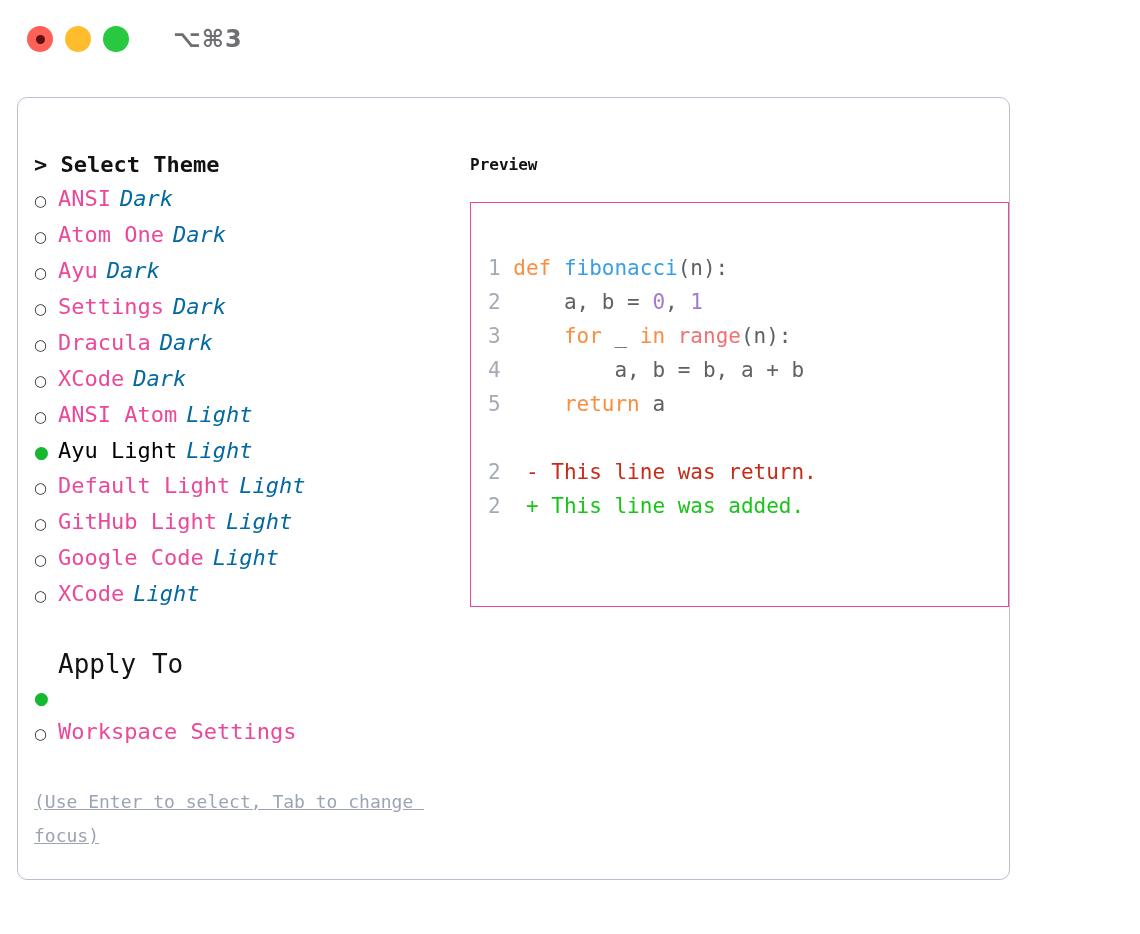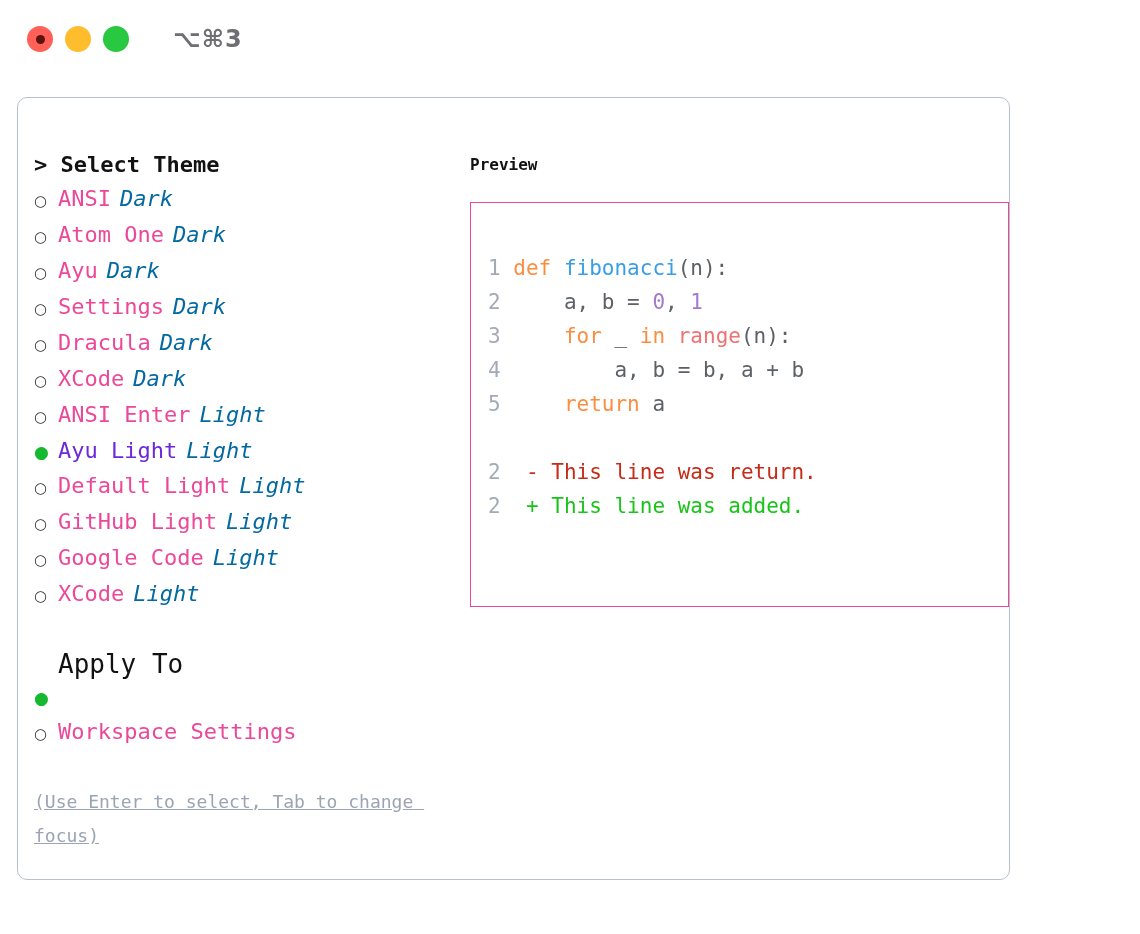--- a/index.html
+++ b/index.html
@@ -117,21 +117,21 @@
     font-size: 15px;
   }
   .opt-marker.sel {
     color: #15b82e;
     font-size: 17px;
   }
   .opt-label {
     color: #ec4899;
   }
   .opt-label.sel {
-    color: #6d28d9;
+    color: #000000;
   }
   .opt-variant {
     color: #0369a1;
     margin-left: 9px;
     font-style: italic;
   }
 
   .group-head {
     font-size: 26px;
     line-height: 34px;
@@ -212,21 +212,21 @@
 
       <div class="left-col">
         <div class="section-title">&gt; Select Theme</div>
         <div id="theme-list">
             <div class="opt-row"><span class="opt-marker">○</span><span class="opt-label">ANSI</span><span class="opt-variant">Dark</span></div>
             <div class="opt-row"><span class="opt-marker">○</span><span class="opt-label">Atom One</span><span class="opt-variant">Dark</span></div>
             <div class="opt-row"><span class="opt-marker">○</span><span class="opt-label">Ayu</span><span class="opt-variant">Dark</span></div>
             <div class="opt-row"><span class="opt-marker">○</span><span class="opt-label">Settings</span><span class="opt-variant">Dark</span></div>
             <div class="opt-row"><span class="opt-marker">○</span><span class="opt-label">Dracula</span><span class="opt-variant">Dark</span></div>
             <div class="opt-row"><span class="opt-marker">○</span><span class="opt-label">XCode</span><span class="opt-variant">Dark</span></div>
-            <div class="opt-row"><span class="opt-marker">○</span><span class="opt-label">ANSI Enter</span><span class="opt-variant">Light</span></div>
+            <div class="opt-row"><span class="opt-marker">○</span><span class="opt-label">ANSI Atom</span><span class="opt-variant">Light</span></div>
             <div class="opt-row"><span class="opt-marker sel">●</span><span class="opt-label sel">Ayu Light</span><span class="opt-variant">Light</span></div>
             <div class="opt-row"><span class="opt-marker">○</span><span class="opt-label">Default Light</span><span class="opt-variant">Light</span></div>
             <div class="opt-row"><span class="opt-marker">○</span><span class="opt-label">GitHub Light</span><span class="opt-variant">Light</span></div>
             <div class="opt-row"><span class="opt-marker">○</span><span class="opt-label">Google Code</span><span class="opt-variant">Light</span></div>
             <div class="opt-row"><span class="opt-marker">○</span><span class="opt-label">XCode</span><span class="opt-variant">Light</span></div>
           </div>
 
         <div class="spacer-lg"></div>
 
         <div class="group-head">Apply To</div>

